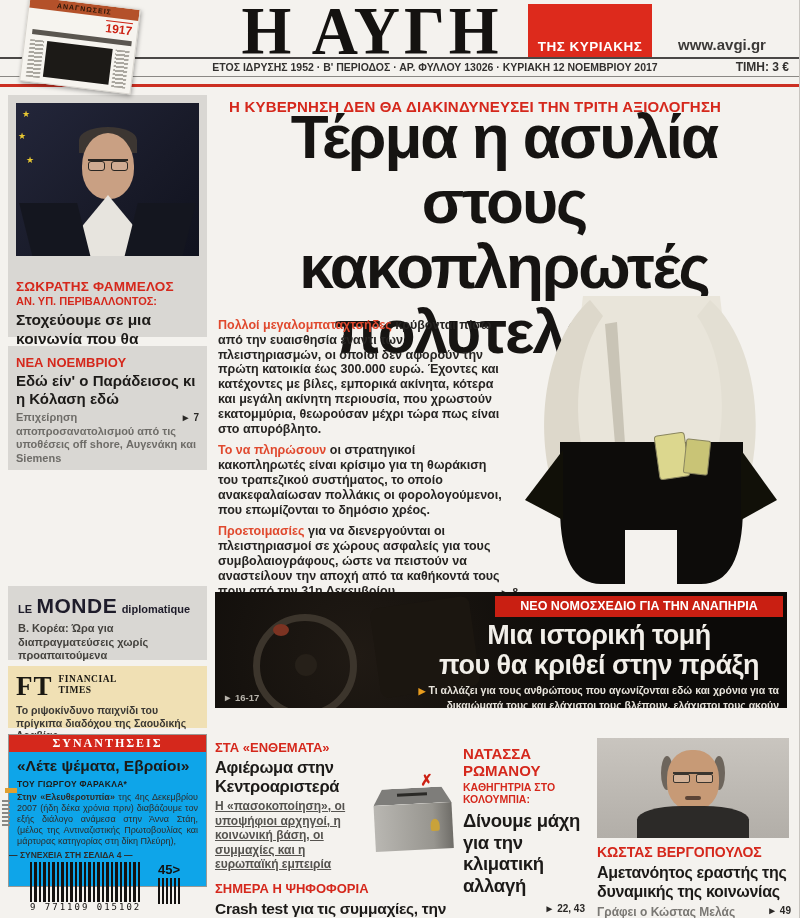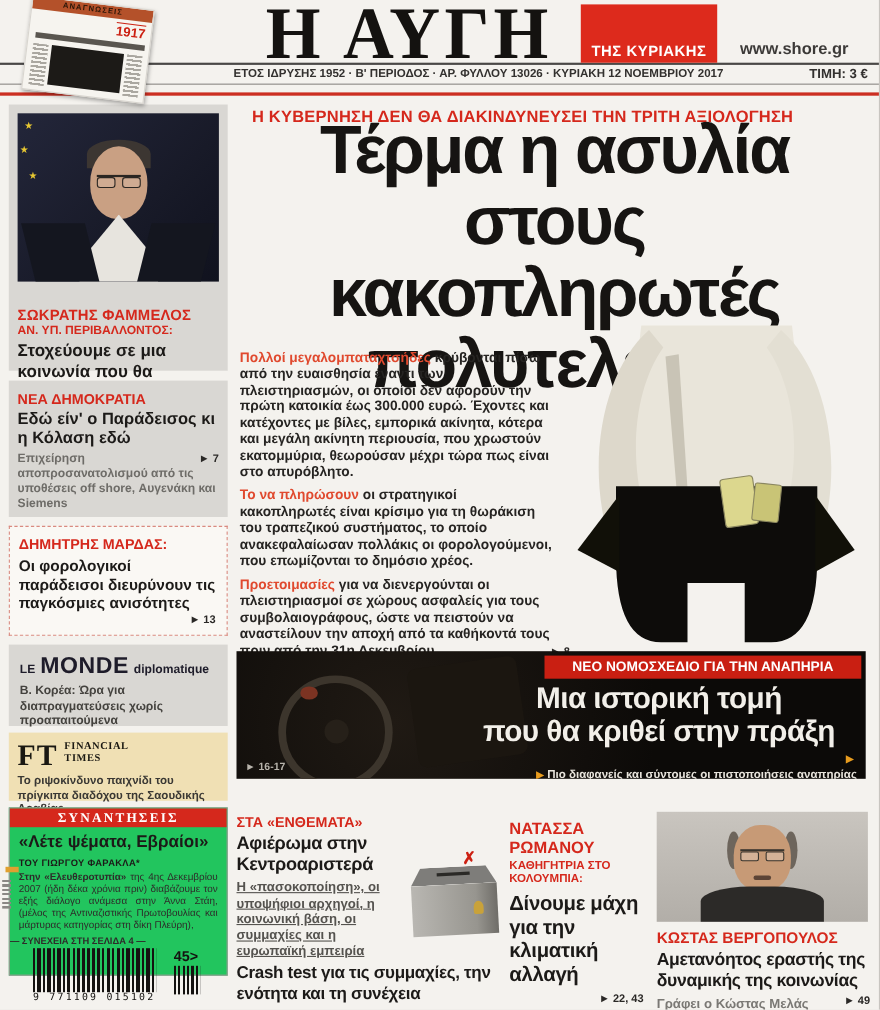--- a/index.html
+++ b/index.html
@@ -77,21 +77,21 @@
   .lm-dip { font-size:11px; font-weight:900; }
   .lm-text { font-size:11px; line-height:13.5px; color:#44423e; margin-top:4px; font-weight:bold; }
 
   .box-ft { top:666px; height:62px; padding:5px 8px; background:#f0e0b4; }
   .ft-logo { font-family:"Liberation Serif", serif; color:#1a1812; }
   .ft-fn { font-size:27px; font-weight:bold; letter-spacing:1px; }
   .ft-stack { display:inline-block; vertical-align:top; margin-left:6px; margin-top:3px;
     font-size:9.5px; font-weight:bold; line-height:10.5px; letter-spacing:.5px; }
   .ft-text { font-size:10.5px; line-height:12.5px; color:#3a3834; margin-top:2px; font-weight:bold; }
 
-  .box-syn { top:734px; height:153px; background:#22c55e; border:1px solid #9a9894; }
+  .box-syn { top:734px; height:153px; background:#0ea5e9; border:1px solid #9a9894; }
   .syn-header { height:17px; background:#d5281c; color:#fff; font-weight:bold; font-size:12px;
     text-align:center; line-height:17px; letter-spacing:2px; font-family:"Liberation Serif", serif; }
   .syn-headline { text-align:left; padding:5px 8px 0; font-size:15.5px; color:#1c1a18; font-weight:bold; }
   .syn-byline { padding:4px 8px 0; font-size:8.5px; font-weight:bold; color:#1c1a18; letter-spacing:.3px; }
   .syn-body { padding:3px 8px 0; font-size:9px; line-height:11px; color:#2e2c2a; text-align:justify; }
   .syn-body .lead { font-weight:900; }
   .syn-footer { margin-top:3px; font-size:8.5px; font-weight:bold; color:#2e2c2a; }
   .syn-footer::before { content:"—  "; } .syn-footer::after { content:"  —"; }
 
   .barcode-wrap { position:absolute; left:30px; top:862px; width:170px; }
@@ -180,21 +180,21 @@
 </head>
 <body>
 
 <div id="page">
 
   <div class="rule-dark-top"></div>
   <div class="masthead-title">Η ΑΥΓΗ</div>
   <div class="edition-box">
     <span>ΤΗΣ ΚΥΡΙΑΚΗΣ</span>
   </div>
-  <div class="website">www.shore.gr</div>
+  <div class="website">www.avgi.gr</div>
   <div class="dateline">ΕΤΟΣ ΙΔΡΥΣΗΣ 1952 · Β' ΠΕΡΙΟΔΟΣ · ΑΡ. ΦΥΛΛΟΥ 13026 · ΚΥΡΙΑΚΗ 12 ΝΟΕΜΒΡΙΟΥ 2017</div>
   <div class="price">ΤΙΜΗ: 3 €</div>
   <div class="rule-dark-bot"></div>
   <div class="rule-red"></div>
 
   <div class="supplement">
     <div class="sup-band">ΑΝΑΓΝΩΣΕΙΣ</div>
     <div class="sup-year">1917</div>
     <div class="sup-headline"></div>
     <div class="sup-photo"></div>
@@ -217,33 +217,28 @@
       <div class="fam-suit-l"></div>
       <div class="fam-suit-r"></div>
     </div>
     <div class="fam-name">ΣΩΚΡΑΤΗΣ ΦΑΜΜΕΛΟΣ</div>
     <div class="fam-role">ΑΝ. ΥΠ. ΠΕΡΙΒΑΛΛΟΝΤΟΣ:</div>
     <div class="fam-headline">Στοχεύουμε σε μια κοινωνία που θα μετατρέπει τα απόβλητα σε πλούτο</div>
     <div class="fam-ref"><span class="ref">► 10-11</span></div>
   </div>
 
   <div class="sb graybox box-nd">
-    <div class="nd-kicker">ΝΕΑ ΔΗΜΟΚΡΑΤΙΑ</div>
+    <div class="nd-kicker">ΝΕΑ ΝΟΕΜΒΡΙΟΥ</div>
     <div class="nd-headline">Εδώ είν' ο Παράδεισος κι η Κόλαση εδώ</div>
     <div class="nd-text">
       <span class="nd-ref ref">► 7</span>
       <span>Επιχείρηση αποπροσανατολισμού από τις υποθέσεις off shore, Αυγενάκη και Siemens</span>
     </div>
   </div>
 
-  <div class="sb box-mardas">
-    <div class="ma-kicker">ΔΗΜΗΤΡΗΣ ΜΑΡΔΑΣ:</div>
-    <div class="ma-headline">Οι φορολογικοί παράδεισοι διευρύνουν τις παγκόσμιες ανισότητες</div>
-    <span class="ma-ref ref">► 13</span>
-  </div>
 
   <div class="sb graybox box-lemonde">
     <div class="lm-logo">
       <span class="lm-le">LE</span>
       <span class="lm-monde">MONDE</span>
       <span class="lm-dip">diplomatique</span>
     </div>
     <div class="lm-text">Β. Κορέα: Ώρα για διαπραγματεύσεις χωρίς προαπαιτούμενα</div>
   </div>
 
@@ -315,33 +310,34 @@
     <div class="wheel"></div>
     <div class="wheel-hub"></div>
     <div class="hand-spec"></div>
     <div class="band-label">ΝΕΟ ΝΟΜΟΣΧΕΔΙΟ ΓΙΑ ΤΗΝ ΑΝΑΠΗΡΙΑ</div>
     <div class="band-headline">
       <span>Μια ιστορική τομή</span>
       <span>που θα κριθεί στην πράξη</span>
     </div>
     <div class="band-bullets">
       <div class="bullet">
-        <span class="arrow"></span>
+        <span class="arrow"></span><span>Τι αλλάζει για τους ανθρώπους που αγωνίζονται εδώ και χρόνια για τα δικαιώματά τους και ελάχιστοι τους βλέπουν, ελάχιστοι τους ακούν</span>
       </div>
       <div class="bullet">
         <span class="arrow"></span><span>Πιο διαφανείς και σύντομες οι πιστοποιήσεις αναπηρίας</span>
       </div>
     </div>
     <div class="band-ref">► 16-17</div>
   </div>
 
   <div class="bcol1">
     <div class="b-kicker">ΣΤΑ «ΕΝΘΕΜΑΤΑ»</div>
     <div class="b-headline">Αφιέρωμα στην Κεντροαριστερά</div>
     <div class="b-text ent-text">Η «πασοκοποίηση», οι υποψήφιοι αρχηγοί, η κοινωνική βάση, οι συμμαχίες και η ευρωπαϊκή εμπειρία</div>
+    <div class="b-kicker vote-kicker">ΣΗΜΕΡΑ Η ΨΗΦΟΦΟΡΙΑ</div>
     <div class="b-headline" style="font-size:15.5px">Crash test για τις συμμαχίες, την ενότητα και τη συνέχεια</div>
 
   </div>
 
   <div class="ballot">
     <div class="ballot-x">✗</div>
     <div class="ballot-top"></div>
     <div class="ballot-slot"></div>
     <div class="ballot-front"></div>
     <div class="ballot-key"></div>

